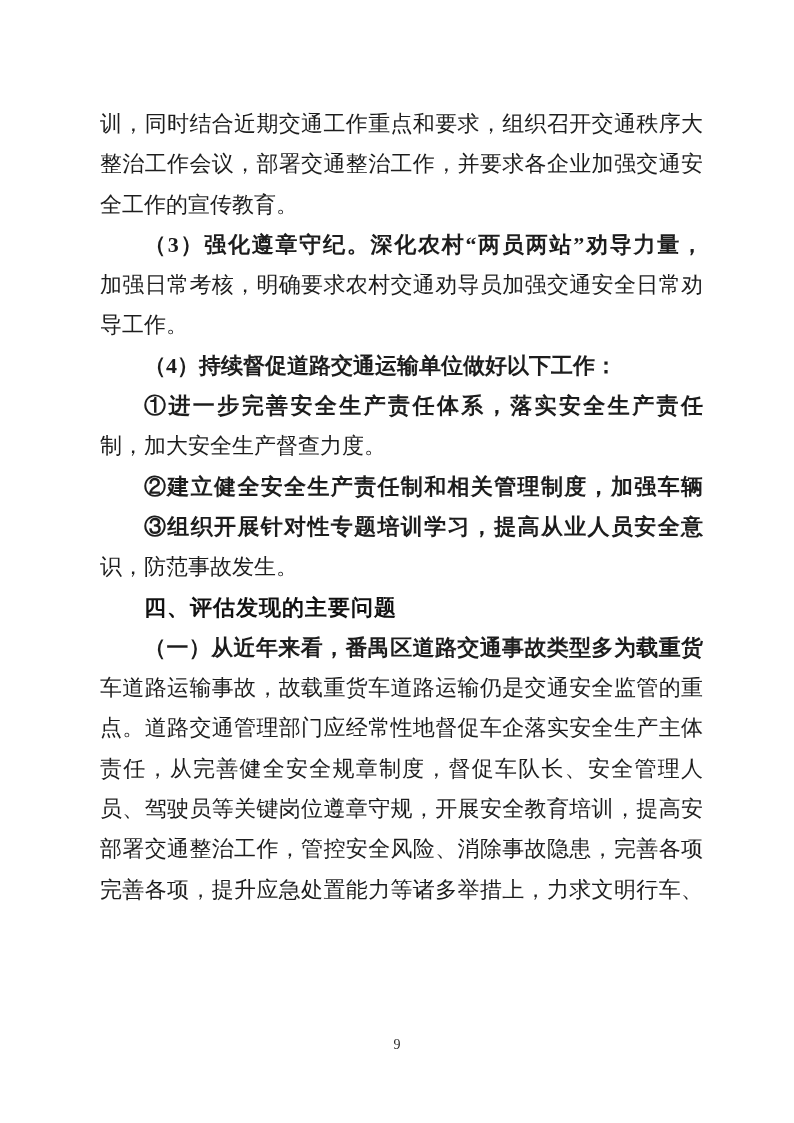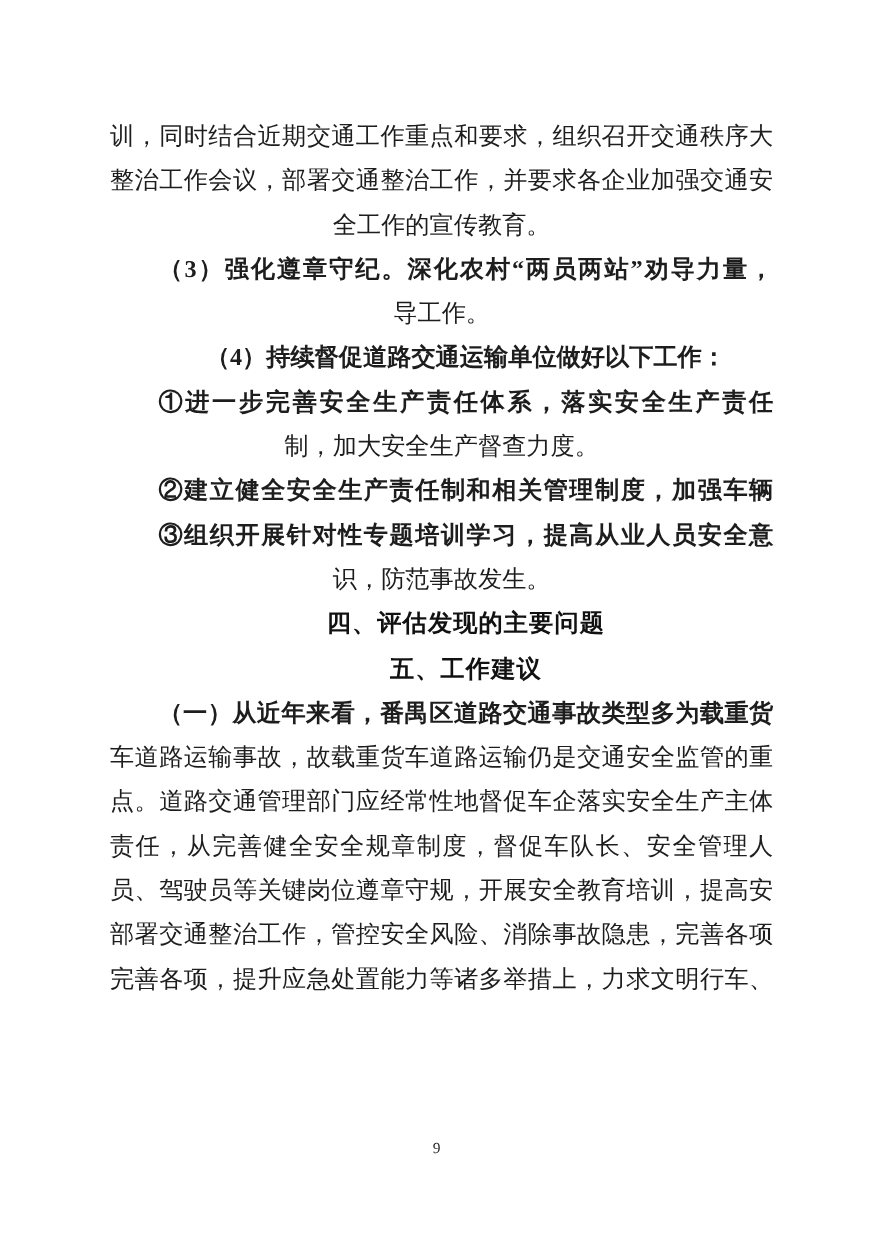--- a/index.html
+++ b/index.html
@@ -20,21 +20,21 @@
   .doc-body {
     position: absolute;
     left: 100px;
     top: 104px;
     width: 603px;
   }
   .line {
     font-size: 22px;
     line-height: 40.3px;
     height: 40.3px;
-    text-align: center;
+    text-align: left;
     overflow: visible;
   }
   .line.justify {
     text-align: justify;
     text-align-last: justify;
   }
   .line.indent {
     text-indent: 44px;
     font-weight: bold;
   }
@@ -59,29 +59,29 @@
 </style>
 </head>
 <body>
 
 <div class="page">
   <div class="doc-body">
       <div class="line justify">训，同时结合近期交通工作重点和要求，组织召开交通秩序大</div>
       <div class="line justify">整治工作会议，部署交通整治工作，并要求各企业加强交通安</div>
       <div class="line">全工作的宣传教育。</div>
       <div class="line indent justify">（3）强化遵章守纪。深化农村“两员两站”劝导力量，</div>
+      <div class="line justify">加强日常考核，明确要求农村交通劝导员加强交通安全日常劝</div>
       <div class="line">导工作。</div>
       <div class="line indent">（4）持续督促道路交通运输单位做好以下工作：</div>
       <div class="line indent justify">①进一步完善安全生产责任体系，落实安全生产责任</div>
       <div class="line">制，加大安全生产督查力度。</div>
       <div class="line indent justify">②建立健全安全生产责任制和相关管理制度，加强车辆</div>
       <div class="line indent justify">③组织开展针对性专题培训学习，提高从业人员安全意</div>
       <div class="line">识，防范事故发生。</div>
       <div class="line heading indent">四、评估发现的主要问题</div>
-      <div class="line heading indent">五、工作建议</div>
       <div class="line indent justify">（一）从近年来看，番禺区道路交通事故类型多为载重货</div>
       <div class="line justify">车道路运输事故，故载重货车道路运输仍是交通安全监管的重</div>
       <div class="line justify">点。道路交通管理部门应经常性地督促车企落实安全生产主体</div>
       <div class="line justify">责任，从完善健全安全规章制度，督促车队长、安全管理人</div>
       <div class="line justify">员、驾驶员等关键岗位遵章守规，开展安全教育培训，提高安</div>
       <div class="line justify">部署交通整治工作，管控安全风险、消除事故隐患，完善各项</div>
       <div class="line justify">完善各项，提升应急处置能力等诸多举措上，力求文明行车、</div>
     </div>
   <div class="page-number">9</div>
 </div>

